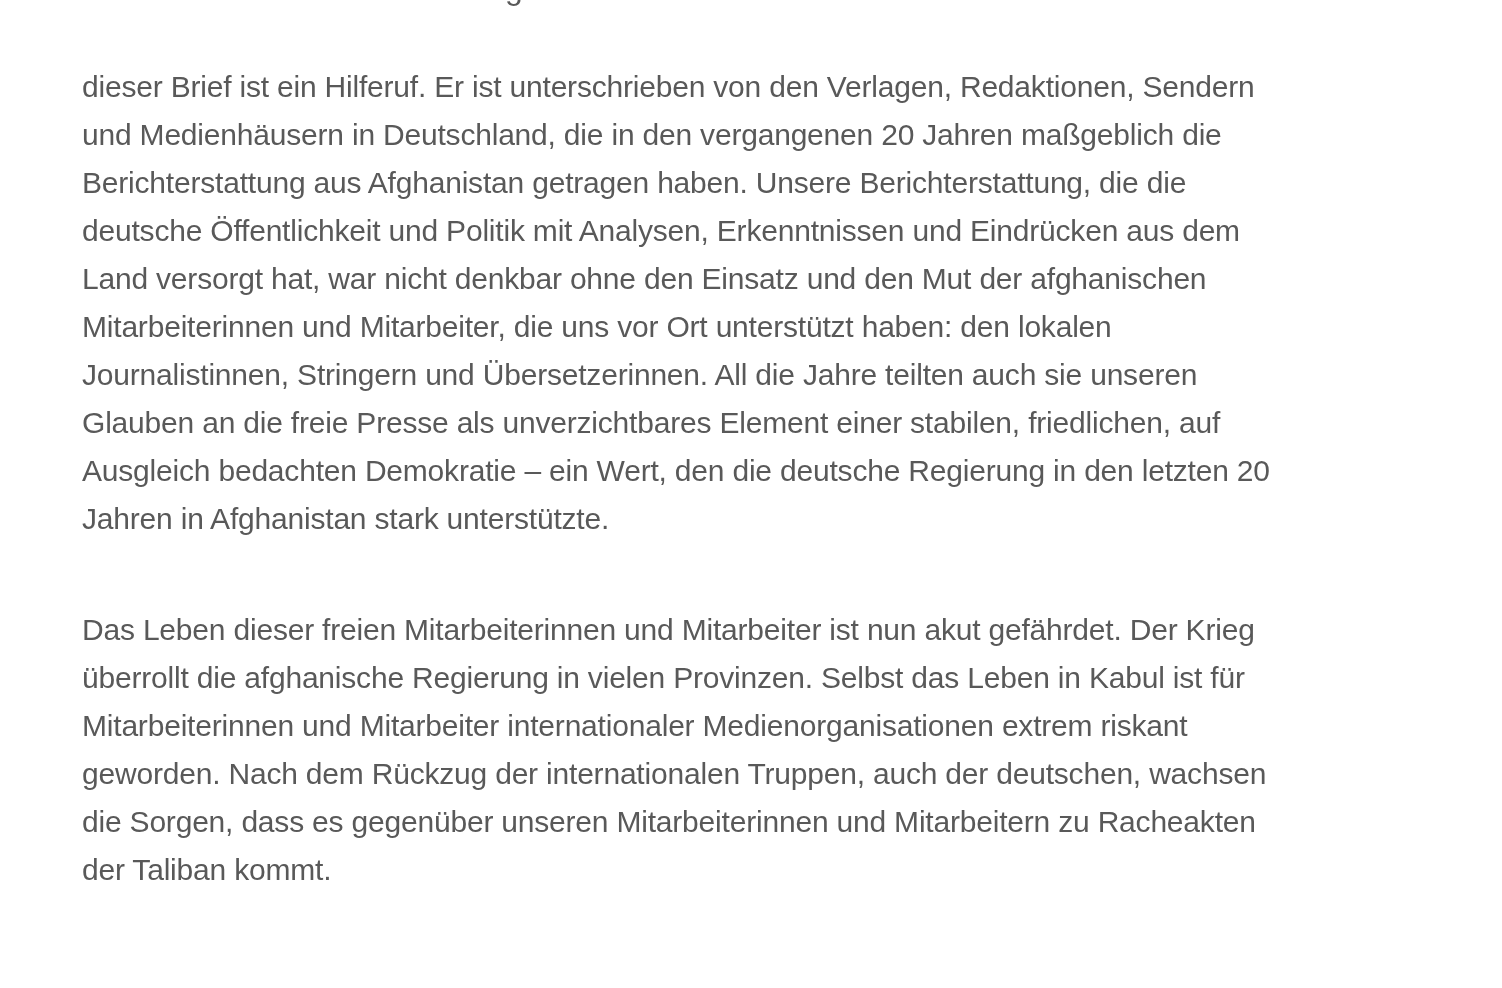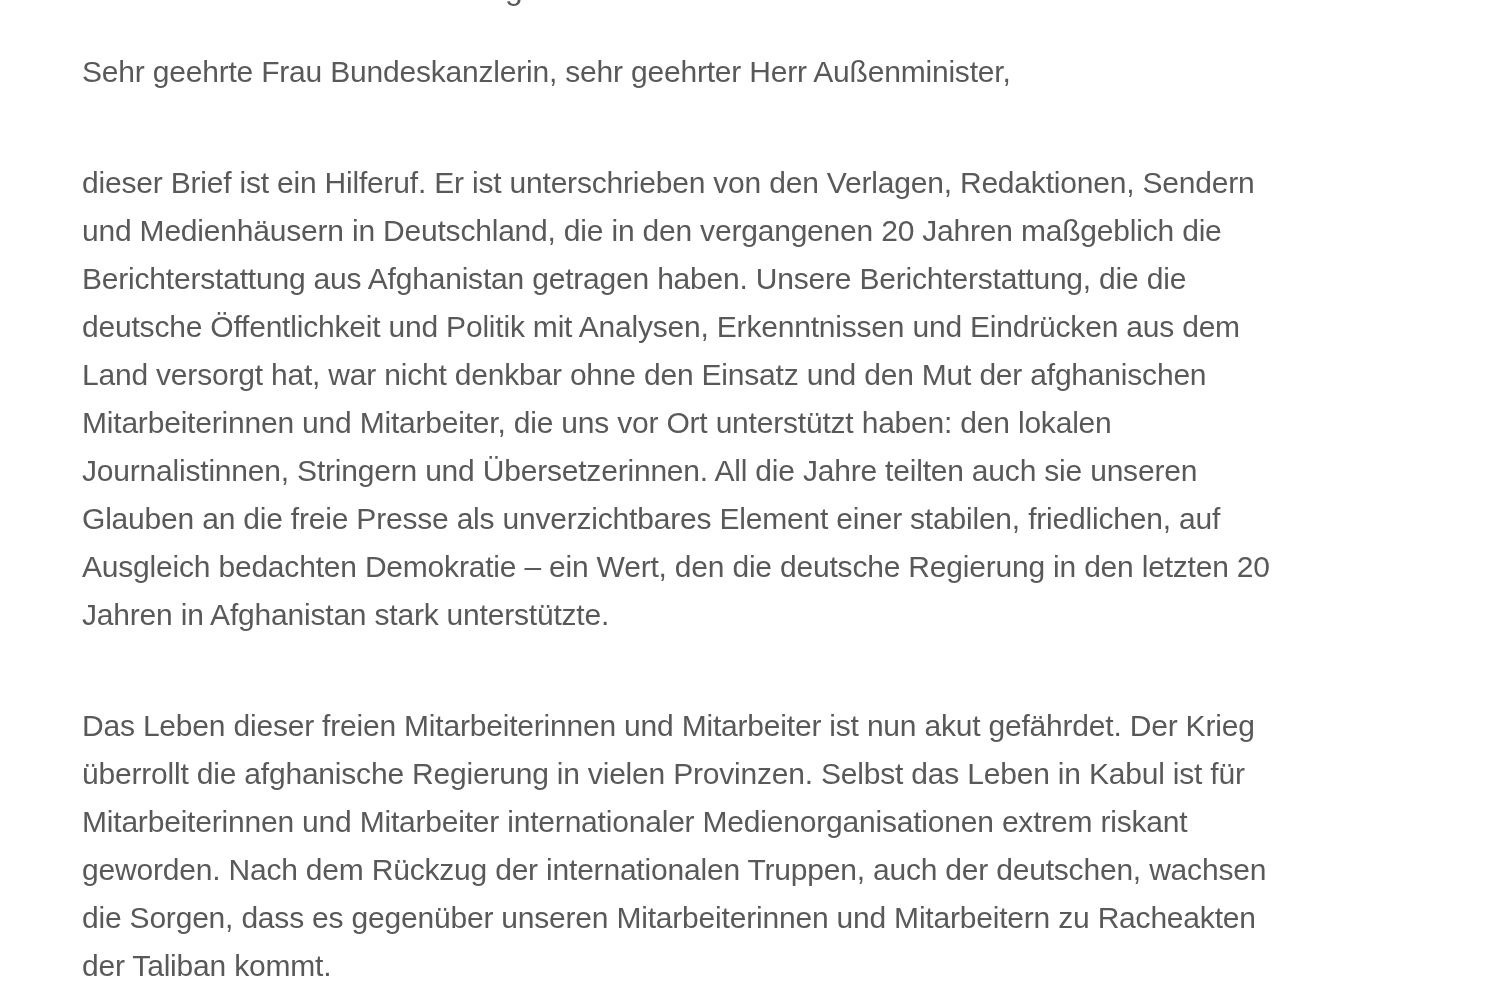--- a/index.html
+++ b/index.html
@@ -44,21 +44,20 @@
   p.para {
     margin-top: 63px;
   }
 </style>
 </head>
 <body>
 
 <div class="page">
   <div class="clip-frag">g</div>
 
-  <p class="letter-text salutation">Sehr geehrte Frau Bundeskanzlerin, sehr geehrter Herr Außenminister,</p>
 
   <p class="letter-text para">dieser Brief ist ein Hilferuf. Er ist unterschrieben von den Verlagen, Redaktionen, Sendern
 und Medienhäusern in Deutschland, die in den vergangenen 20 Jahren maßgeblich die
 Berichterstattung aus Afghanistan getragen haben. Unsere Berichterstattung, die die
 deutsche Öffentlichkeit und Politik mit Analysen, Erkenntnissen und Eindrücken aus dem
 Land versorgt hat, war nicht denkbar ohne den Einsatz und den Mut der afghanischen
 Mitarbeiterinnen und Mitarbeiter, die uns vor Ort unterstützt haben: den lokalen
 Journalistinnen, Stringern und Übersetzerinnen. All die Jahre teilten auch sie unseren
 Glauben an die freie Presse als unverzichtbares Element einer stabilen, friedlichen, auf
 Ausgleich bedachten Demokratie – ein Wert, den die deutsche Regierung in den letzten 20

